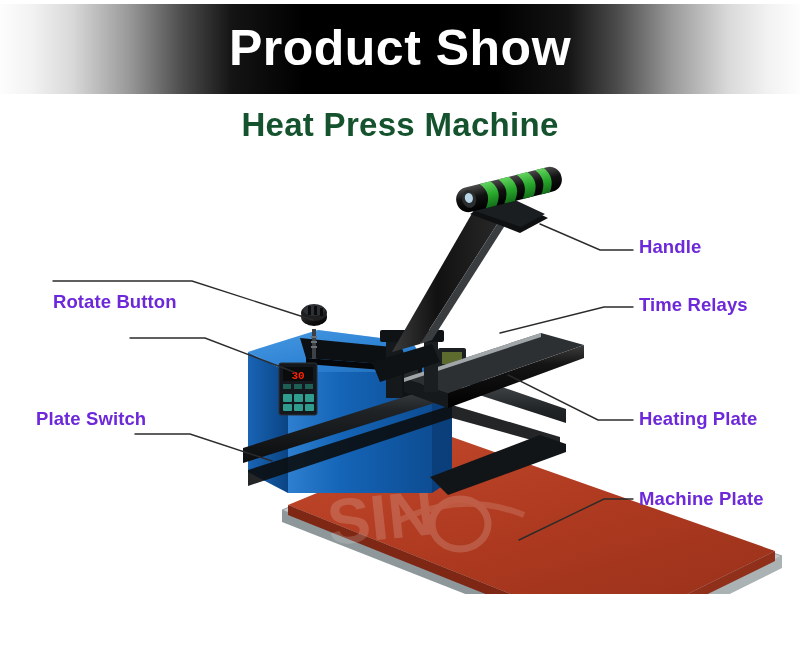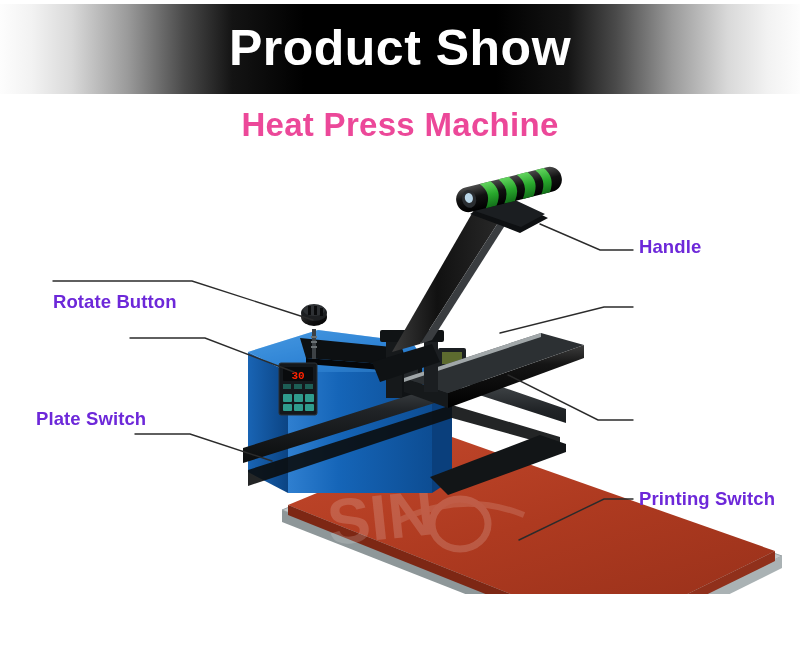--- a/index.html
+++ b/index.html
@@ -57,21 +57,21 @@
     font-family: "Liberation Sans", sans-serif;
   }
 
   
   #subtitle {
     position: absolute;
     left: 0;
     top: 106px;
     width: 800px;
     text-align: center;
-    color: #ec4899;
+    color: #14532d;
     font-size: 33px;
     font-weight: bold;
     letter-spacing: 0.3px;
     font-family: "Liberation Sans", sans-serif;
   }
 
   
   .callout {
     position: absolute;
     color: #6d28d9;
@@ -313,19 +313,25 @@
 
 
   <div class="callout" style="left:36px; top:408px;">
     <span>Plate Switch</span>
   </div>
 
   <div class="callout" style="left:639px; top:236px;">
     <span>Handle</span>
   </div>
 
-
+  <div class="callout" style="left:639px; top:294px;">
+    <span>Time Relays</span>
+  </div>
+
+  <div class="callout" style="left:639px; top:408px;">
+    <span>Heating Plate</span>
+  </div>
 
   <div class="callout" style="left:639px; top:488px;">
-    <span>Printing Switch</span>
+    <span>Machine Plate</span>
   </div>
 
 </div>
 
 </body></html>

